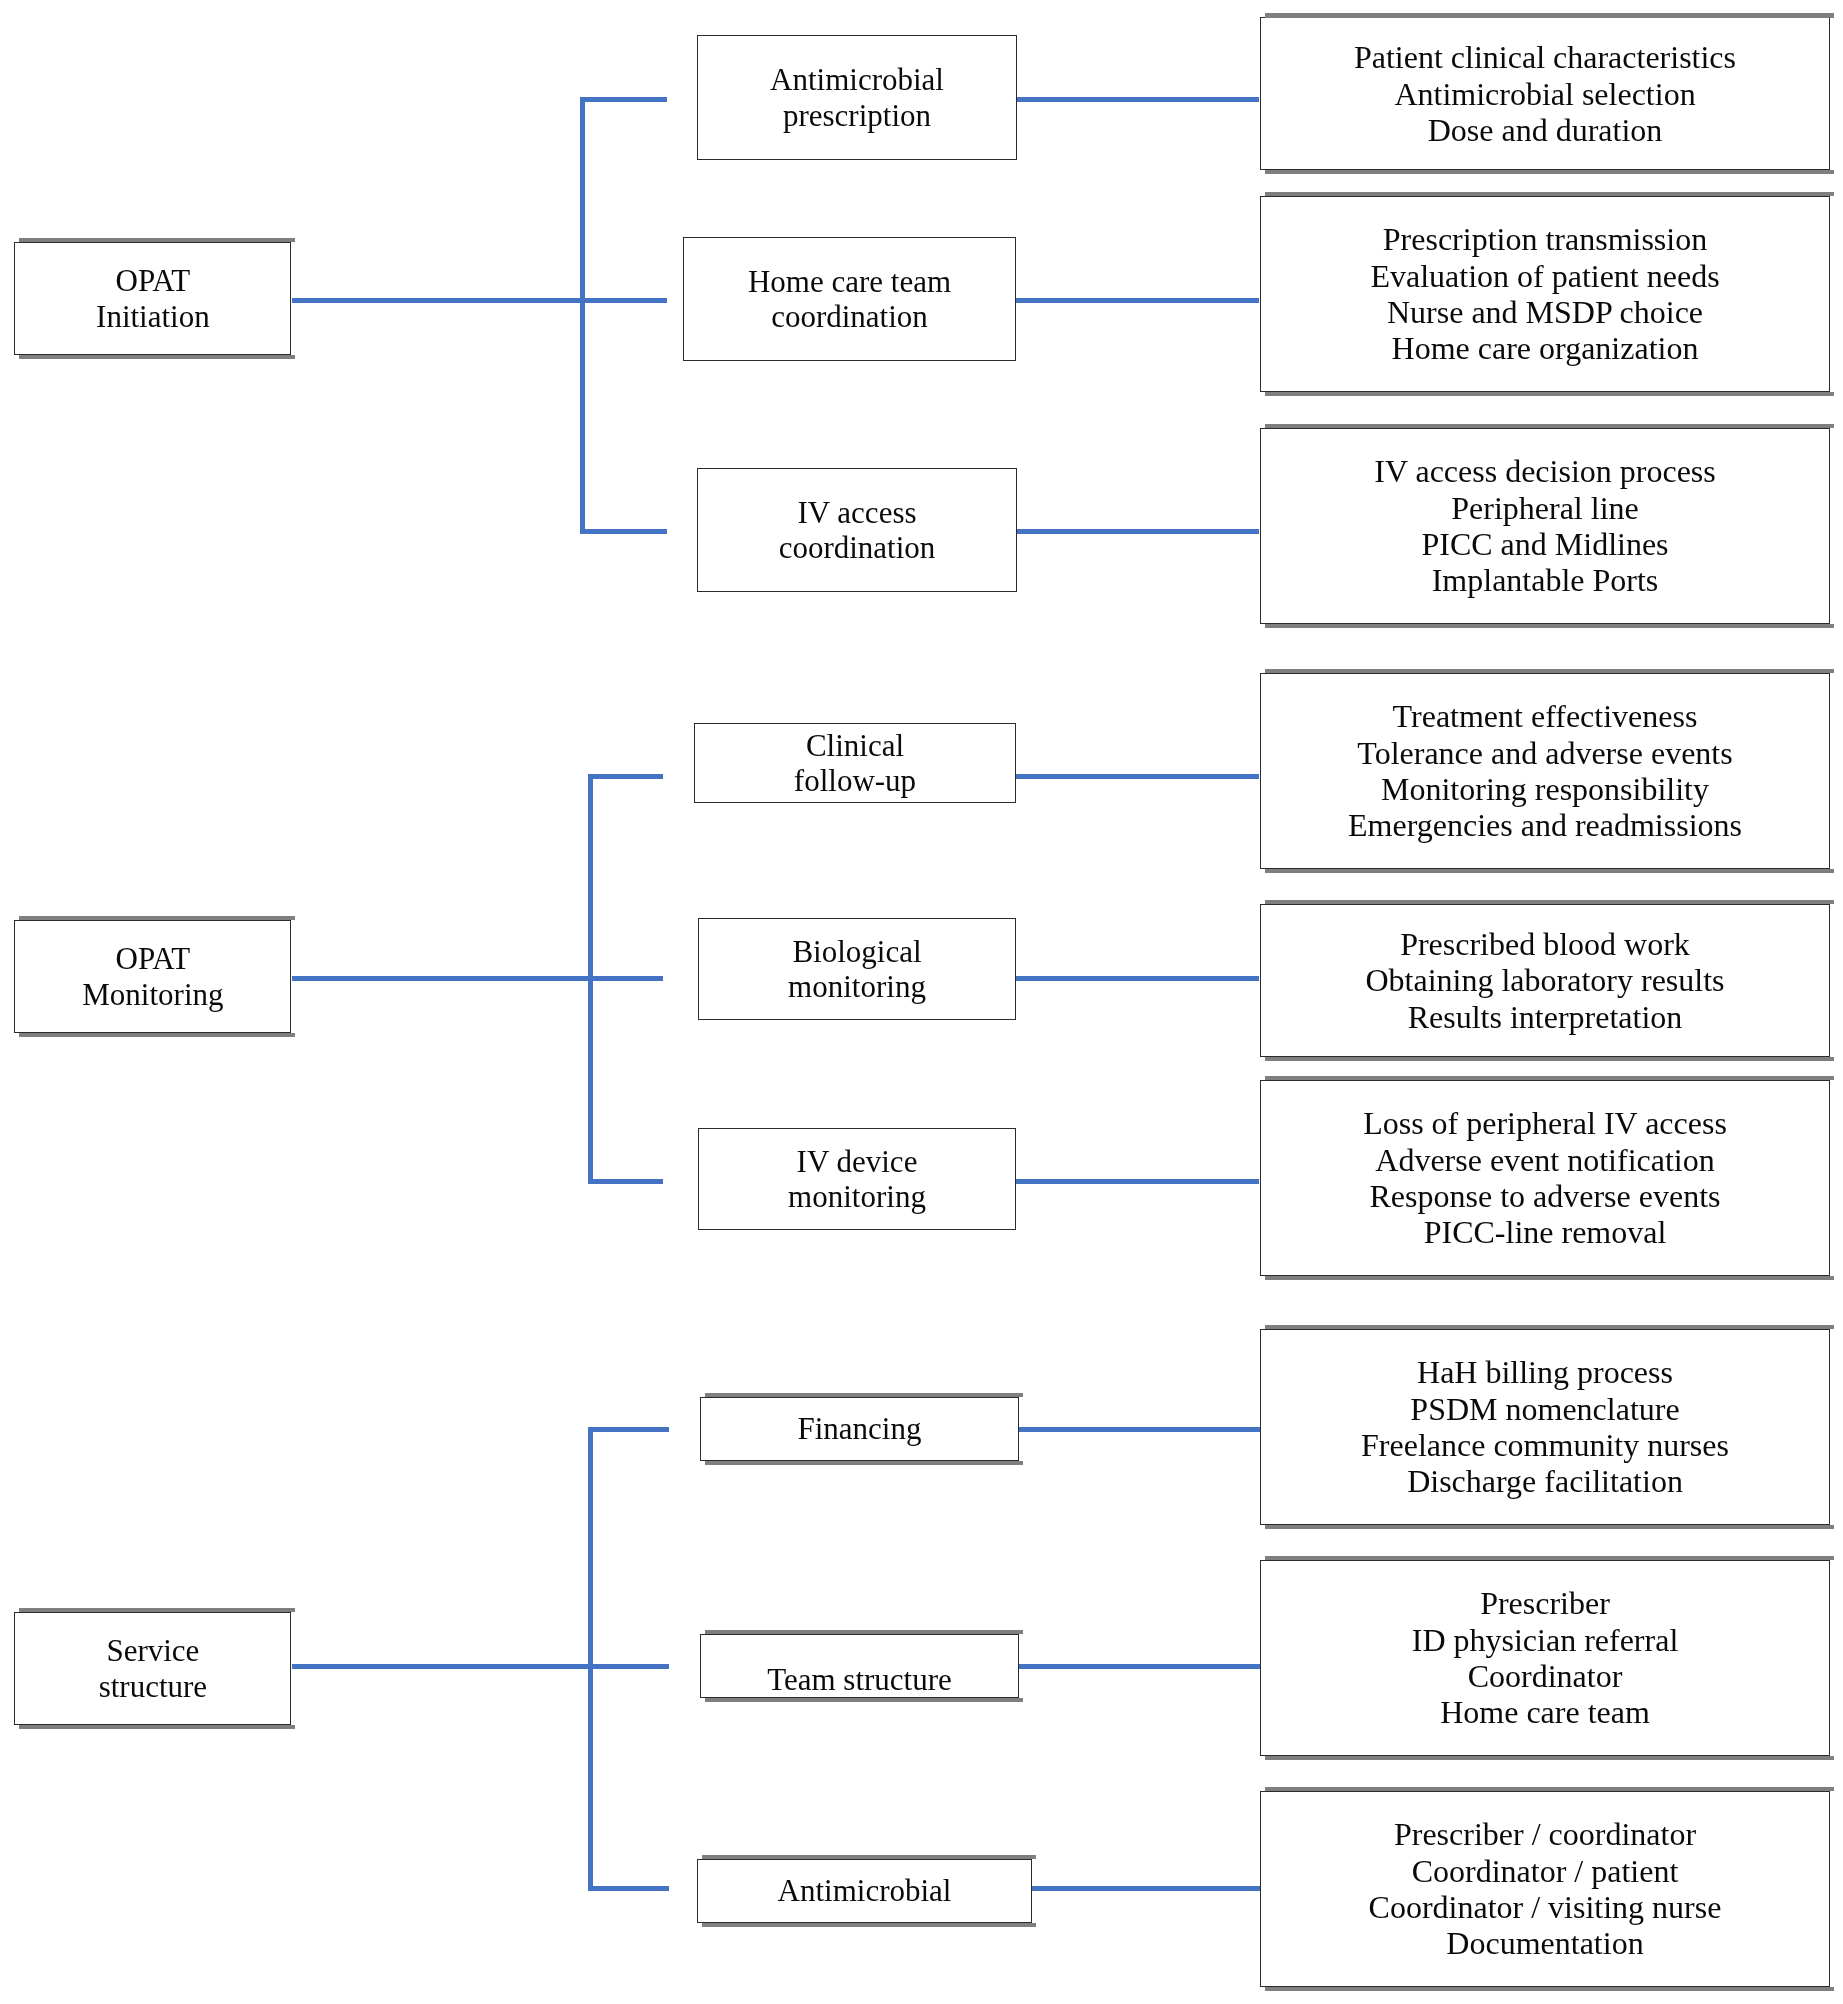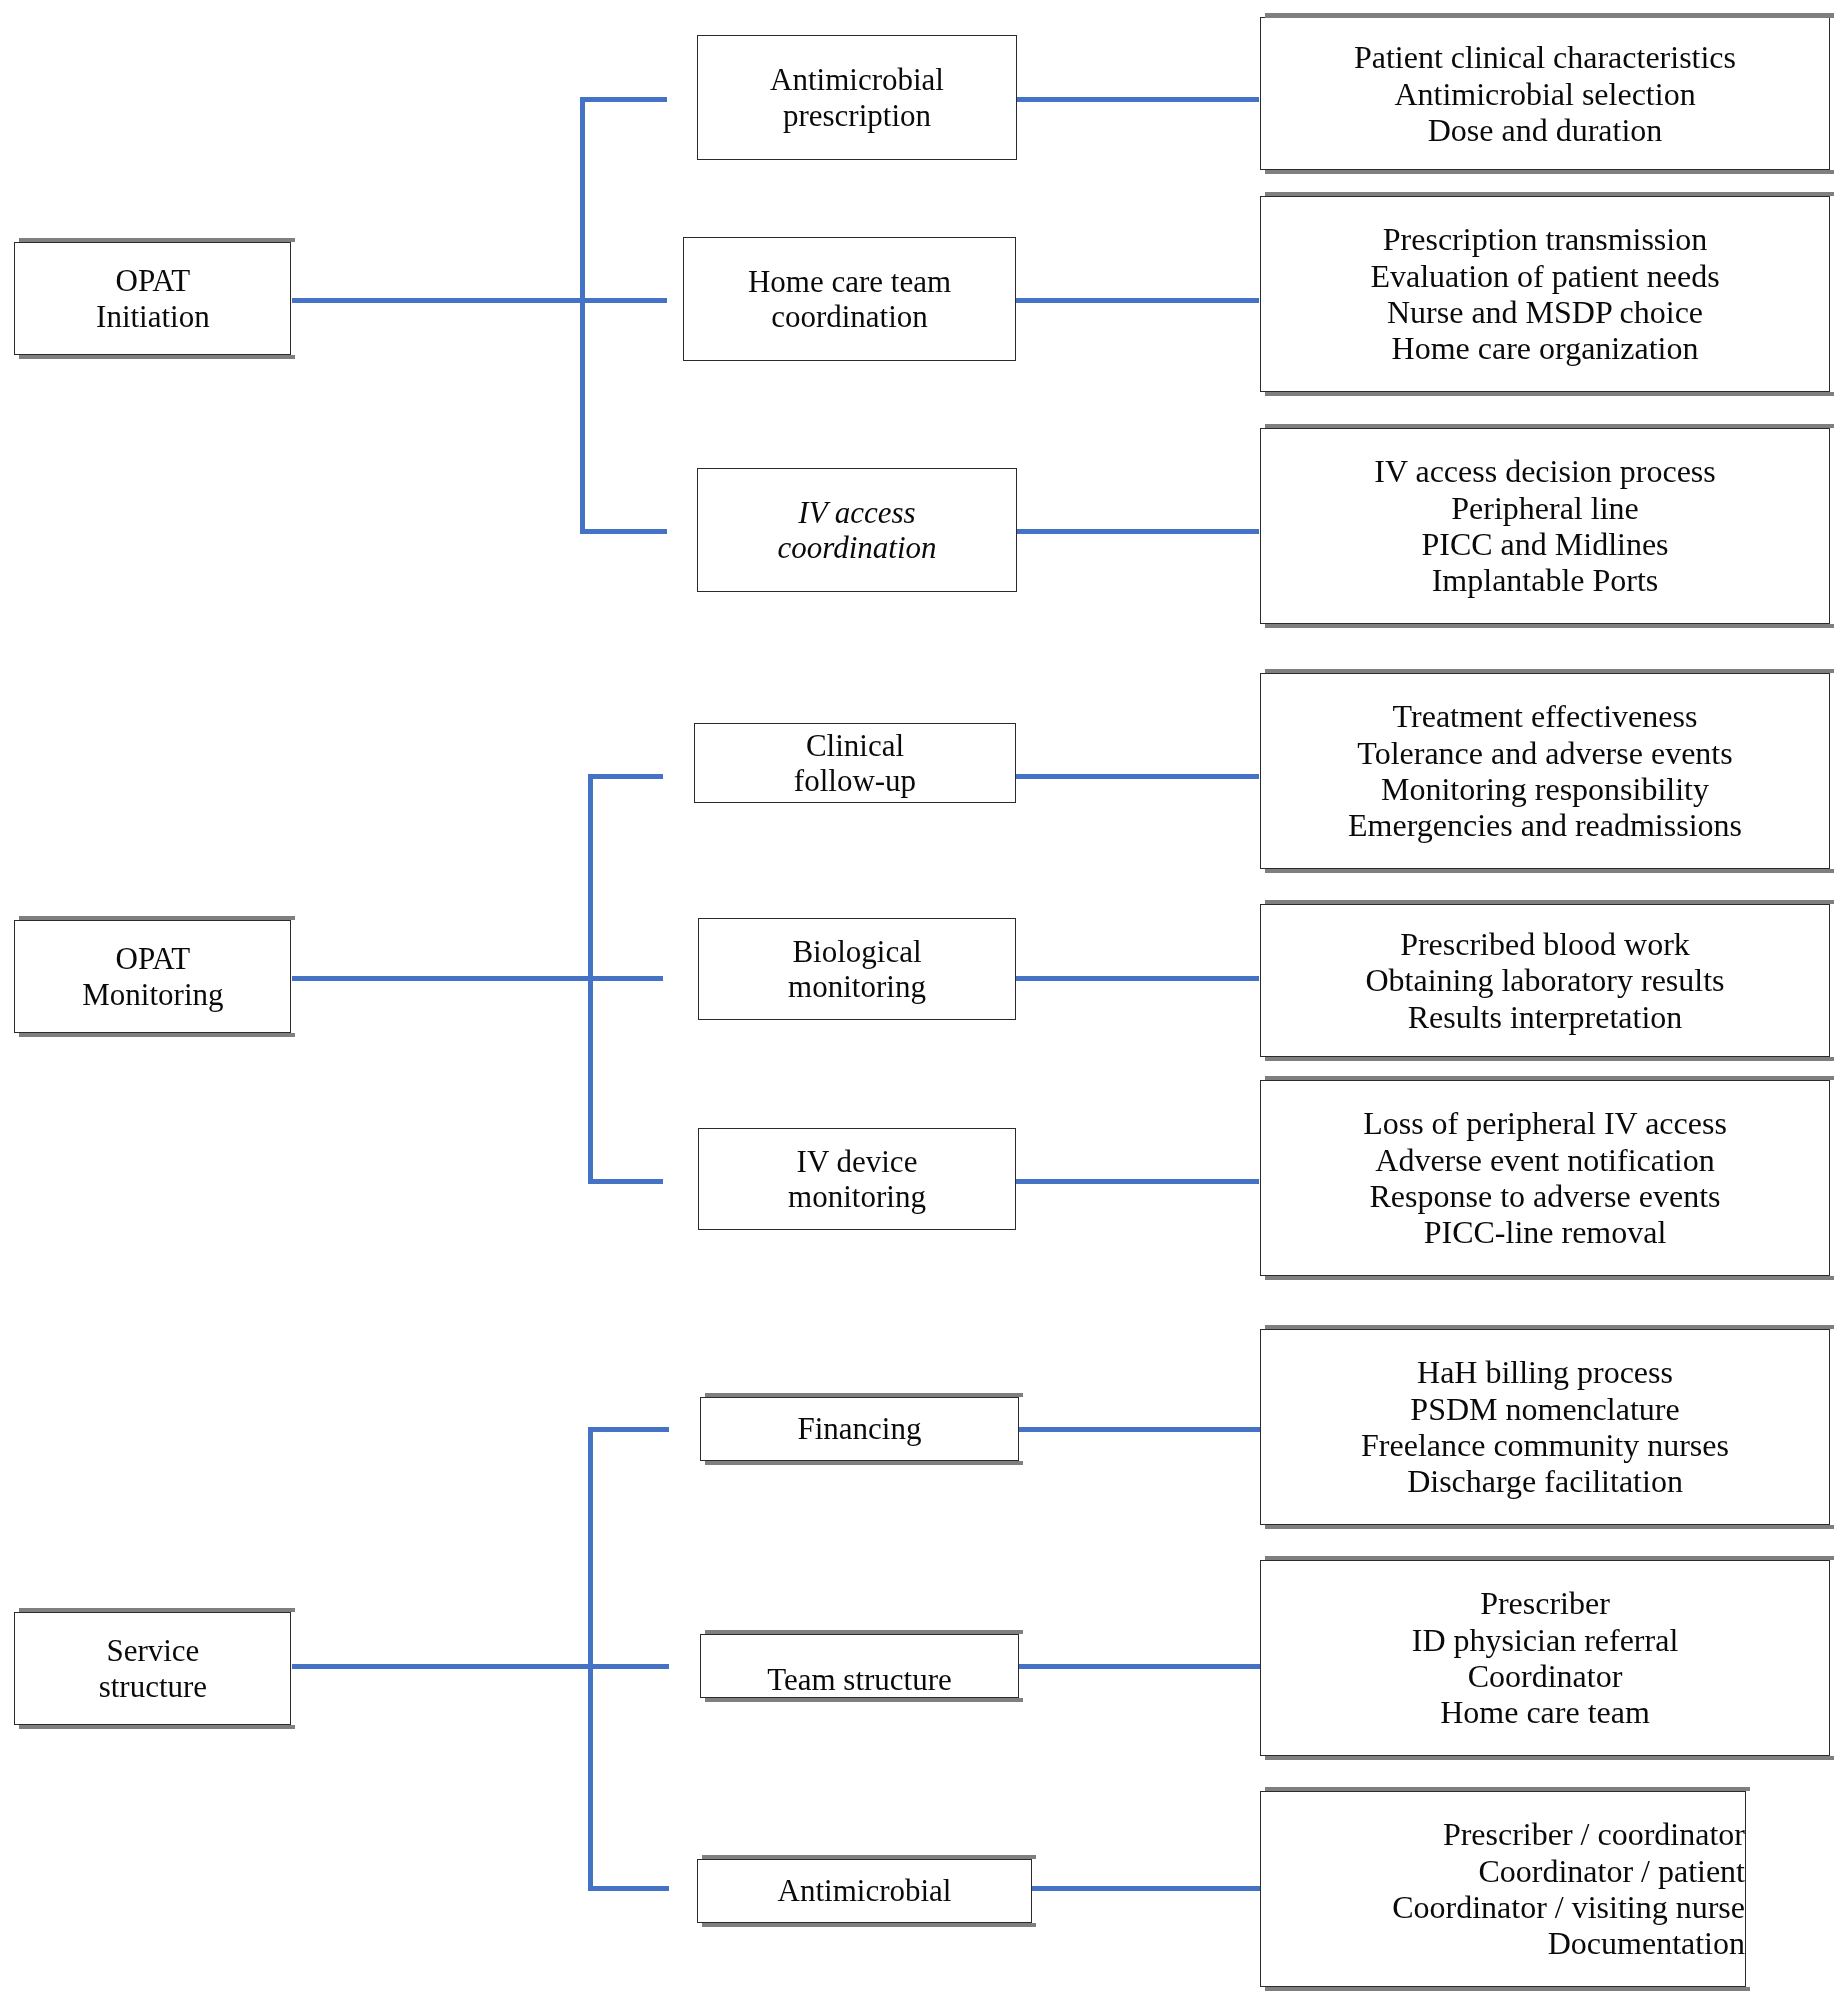--- a/index.html
+++ b/index.html
@@ -85,21 +85,21 @@
   </div>
 
   <div class="box lvl2" style="left:666px; top:35px; width:320px; height:125px;">
     <span class="txt">Antimicrobial
 prescription</span>
   </div>
   <div class="box lvl2" style="left:652px; top:237px; width:333px; height:124px;">
     <span class="txt">Home care team
 coordination</span>
   </div>
-  <div class="box lvl2" style="left:666px; top:468px; width:320px; height:124px;font-style:italic;">
+  <div class="box lvl2" style="left:666px; top:468px; width:320px; height:124px;">
     <span class="txt">IV access
 coordination</span>
   </div>
 
   <div class="box shadowed lvl3" style="left:1260px; top:17.3px; width:570px; height:153px;">
     <span class="txt">Patient clinical characteristics
 Antimicrobial selection
 Dose and duration</span>
   </div>
   <div class="box shadowed lvl3" style="left:1260px; top:196px; width:570px; height:196px;">
@@ -189,21 +189,21 @@
 PSDM nomenclature
 Freelance community nurses
 Discharge facilitation</span>
   </div>
   <div class="box shadowed lvl3" style="left:1260px; top:1560px; width:570px; height:196px;text-align:center;">
     <span class="txt">Prescriber
 ID physician referral
 Coordinator
 Home care team</span>
   </div>
-  <div class="box shadowed lvl3" style="left:1260px; top:1791px; width:486px; height:196px;text-align:right;">
+  <div class="box shadowed lvl3" style="left:1260px; top:1791px; width:570px; height:196px;">
     <span class="txt">Prescriber / coordinator
 Coordinator / patient
 Coordinator / visiting nurse
 Documentation</span>
   </div>
 
 </div>
 
 
 </body></html>

